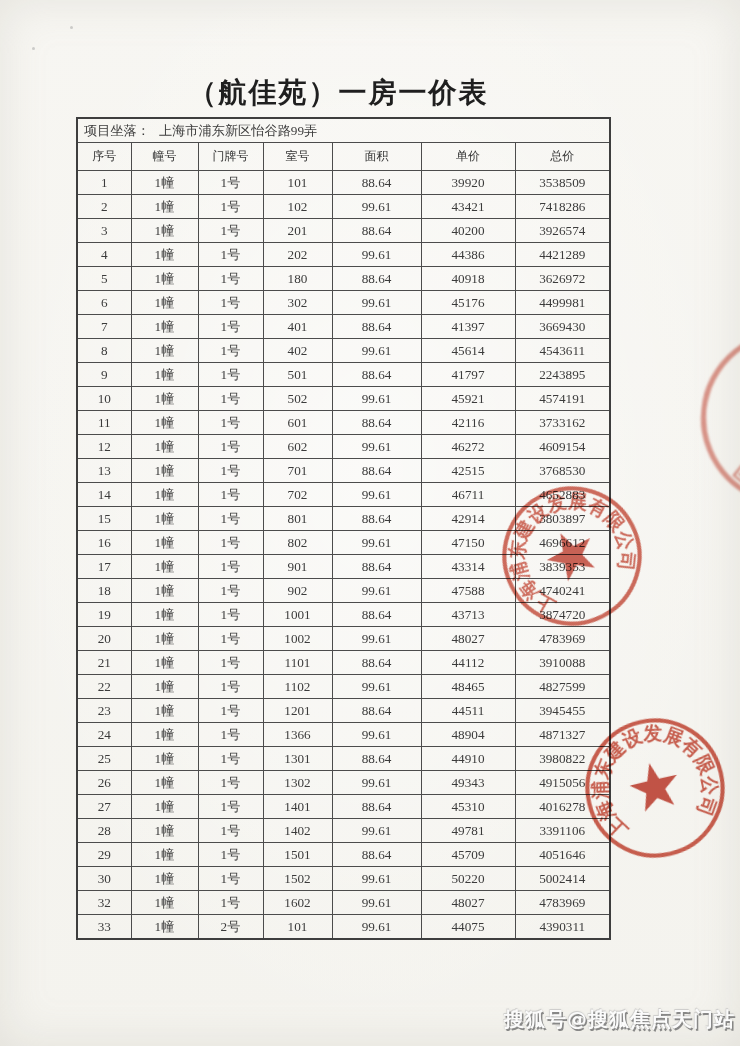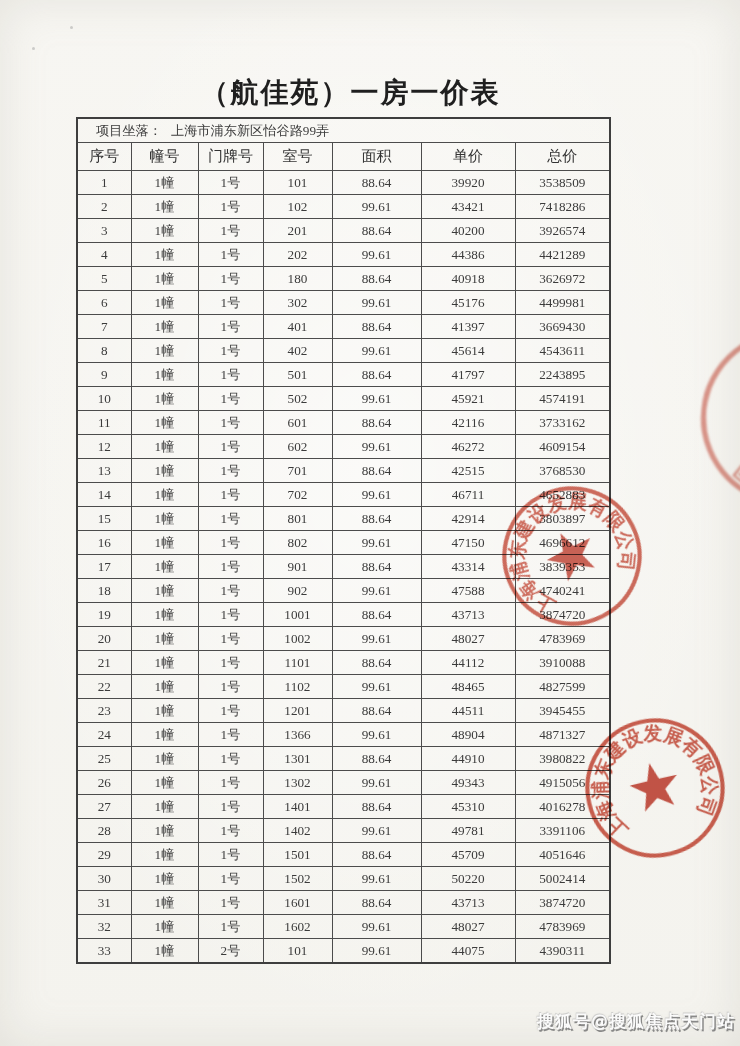--- a/index.html
+++ b/index.html
@@ -12,44 +12,44 @@
   .page{
     position:absolute;inset:0;overflow:hidden;
     background:
       radial-gradient(ellipse at 50% 45%, rgba(255,255,255,.55), rgba(0,0,0,0) 70%),
       linear-gradient(#f7f6f2,#f4f3ee);
     box-shadow:inset 0 0 46px rgba(170,164,150,.22);
   }
   .speck{position:absolute;background:#9a9a9a;border-radius:50%;opacity:.45;}
 
   .doc-title{
-    position:absolute;left:84px;top:74px;width:533px;
+    position:absolute;left:72px;top:74px;width:533px;
     text-align:center;
     font-size:28px;font-weight:700;letter-spacing:2px;
     color:#1f1f1f;
   }
 
   table.price{
     position:absolute;left:76px;top:117px;width:533px;
     border-collapse:collapse;table-layout:fixed;
     background:transparent;
   }
   table.price td,table.price th{
     border:1.4px solid #4c4c4c;
     font-size:13.2px;font-weight:400;
     color:#3b3b3b;
     text-align:center;vertical-align:middle;
     padding:0;height:23px;line-height:23px;
     overflow:hidden;white-space:nowrap;
   }
   table.price{border:2px solid #3e3e3e;}
   tr.site-row td{
-    text-align:left;padding-left:18px;height:23px;
-  }
-  tr.head-row th{height:27px;line-height:27px;font-size:15px;color:#333;}
+    text-align:left;padding-left:6px;height:23px;
+  }
+  tr.head-row th{height:27px;line-height:27px;font-size:12px;color:#333;}
   .site-label{color:#3b3b3b;}
   .site-value{margin-left:9px;color:#3b3b3b;}
 
   
   .seal{
     position:absolute;
     mix-blend-mode:multiply;
     pointer-events:none;
     filter:blur(.35px);
   }
@@ -58,21 +58,21 @@
   .seal-star{fill:#c0392a;}
   .seal-text{fill:#c64533;font-size:26px;font-weight:700;
     font-family:"Liberation Serif","DejaVu Serif",serif;}
   .seal-a{left:497px;top:481px;width:150px;height:150px;opacity:.78;transform:rotate(-27deg);filter:blur(.7px);}
   .seal-b{left:694px;top:323px;width:190px;height:190px;opacity:.55;transform:rotate(96deg);filter:blur(.8px);}
   .seal-c{left:580px;top:713px;width:150px;height:150px;opacity:.85;transform:rotate(-13deg);}
 
   .watermark{
     position:absolute;right:5px;bottom:13px;
     font-family:"DejaVu Sans","Liberation Sans",sans-serif;
-    font-size:17px;font-weight:700;letter-spacing:1px;
+    font-size:20px;font-weight:700;letter-spacing:1px;
     color:#fbfbfb;
     text-shadow:
       1.6px 1.6px 0 rgba(125,125,125,.9),
       -0.6px -0.6px 0 rgba(190,190,190,.55),
       0 0 2px rgba(140,140,140,.5);
   }
 </style>
 </head>
 <body>
 
@@ -370,29 +370,20 @@
         <tr>
           <td>30</td>
           <td>1幢</td>
           <td>1号</td>
           <td>1502</td>
           <td>99.61</td>
           <td>50220</td>
           <td>5002414</td>
         </tr>
         <tr>
-          <td>31</td>
-          <td>1幢</td>
-          <td>1号</td>
-          <td>1601</td>
-          <td>88.64</td>
-          <td>43713</td>
-          <td>3874720</td>
-        </tr>
-        <tr>
           <td>32</td>
           <td>1幢</td>
           <td>1号</td>
           <td>1602</td>
           <td>99.61</td>
           <td>48027</td>
           <td>4783969</td>
         </tr>
         <tr>
           <td>33</td>

